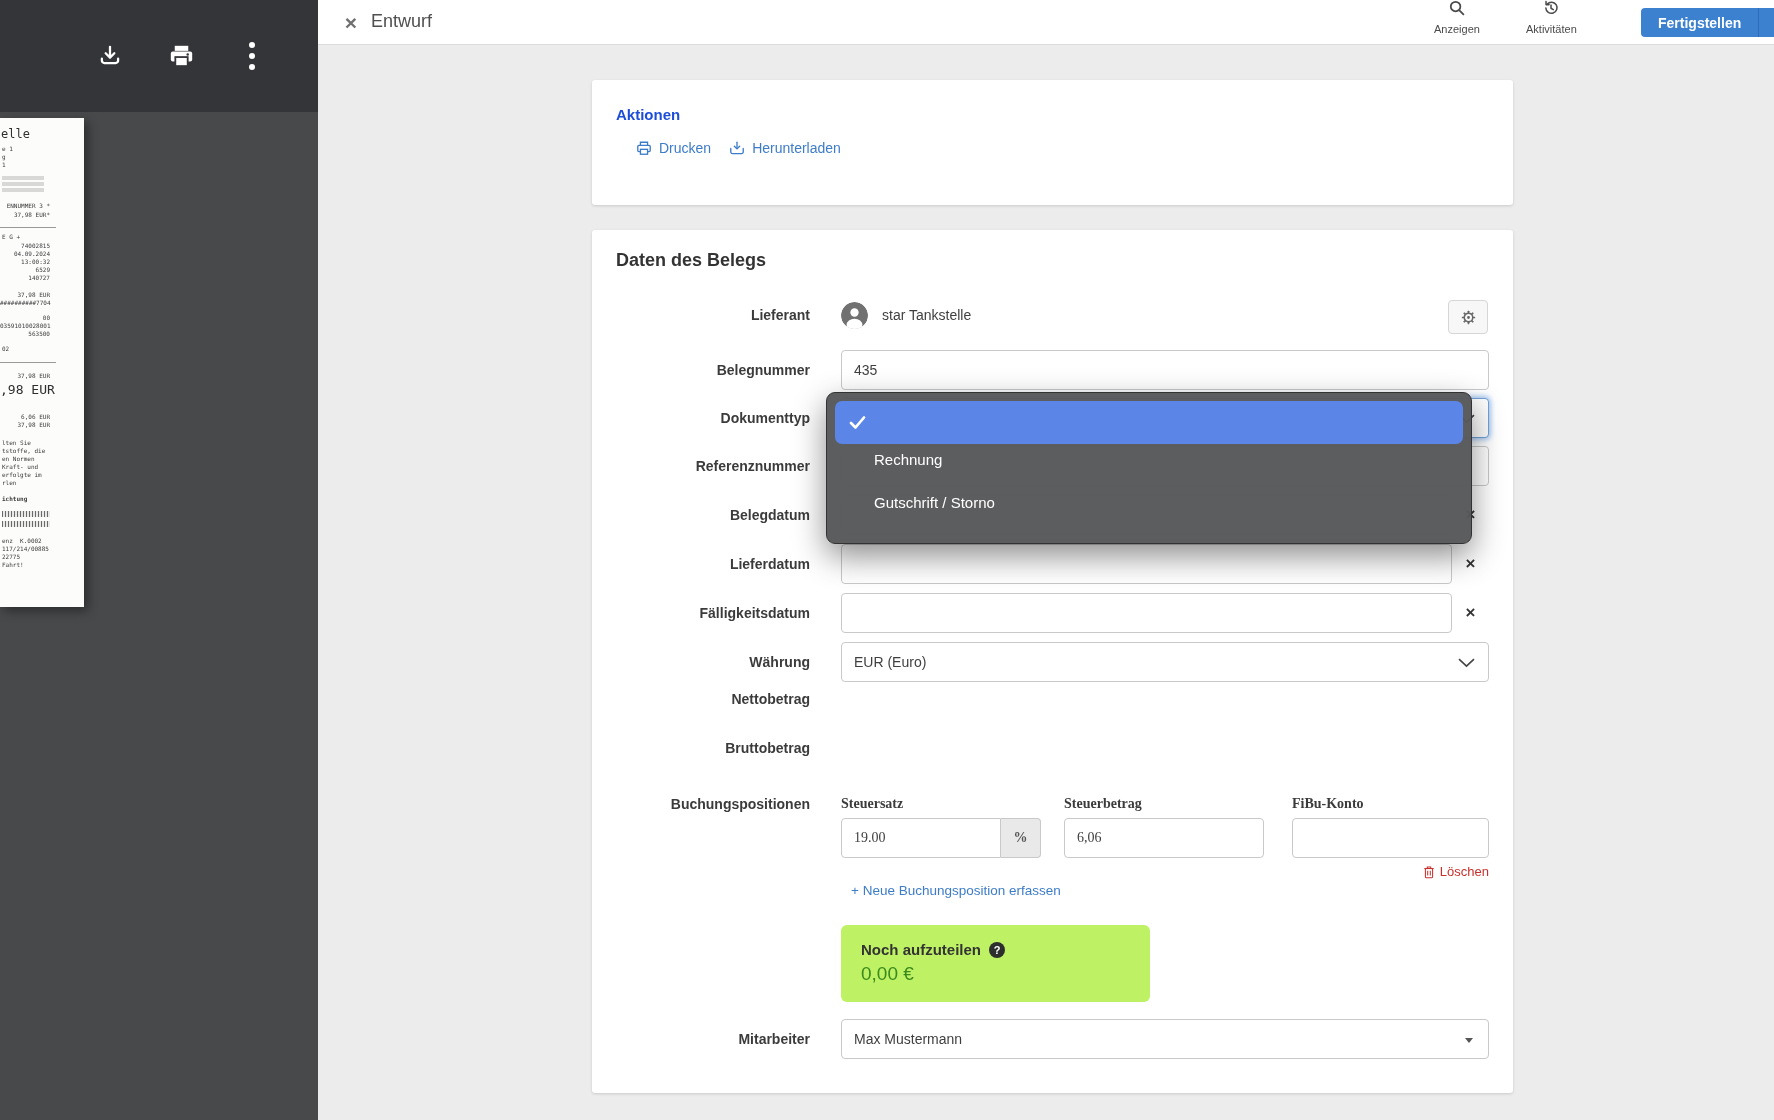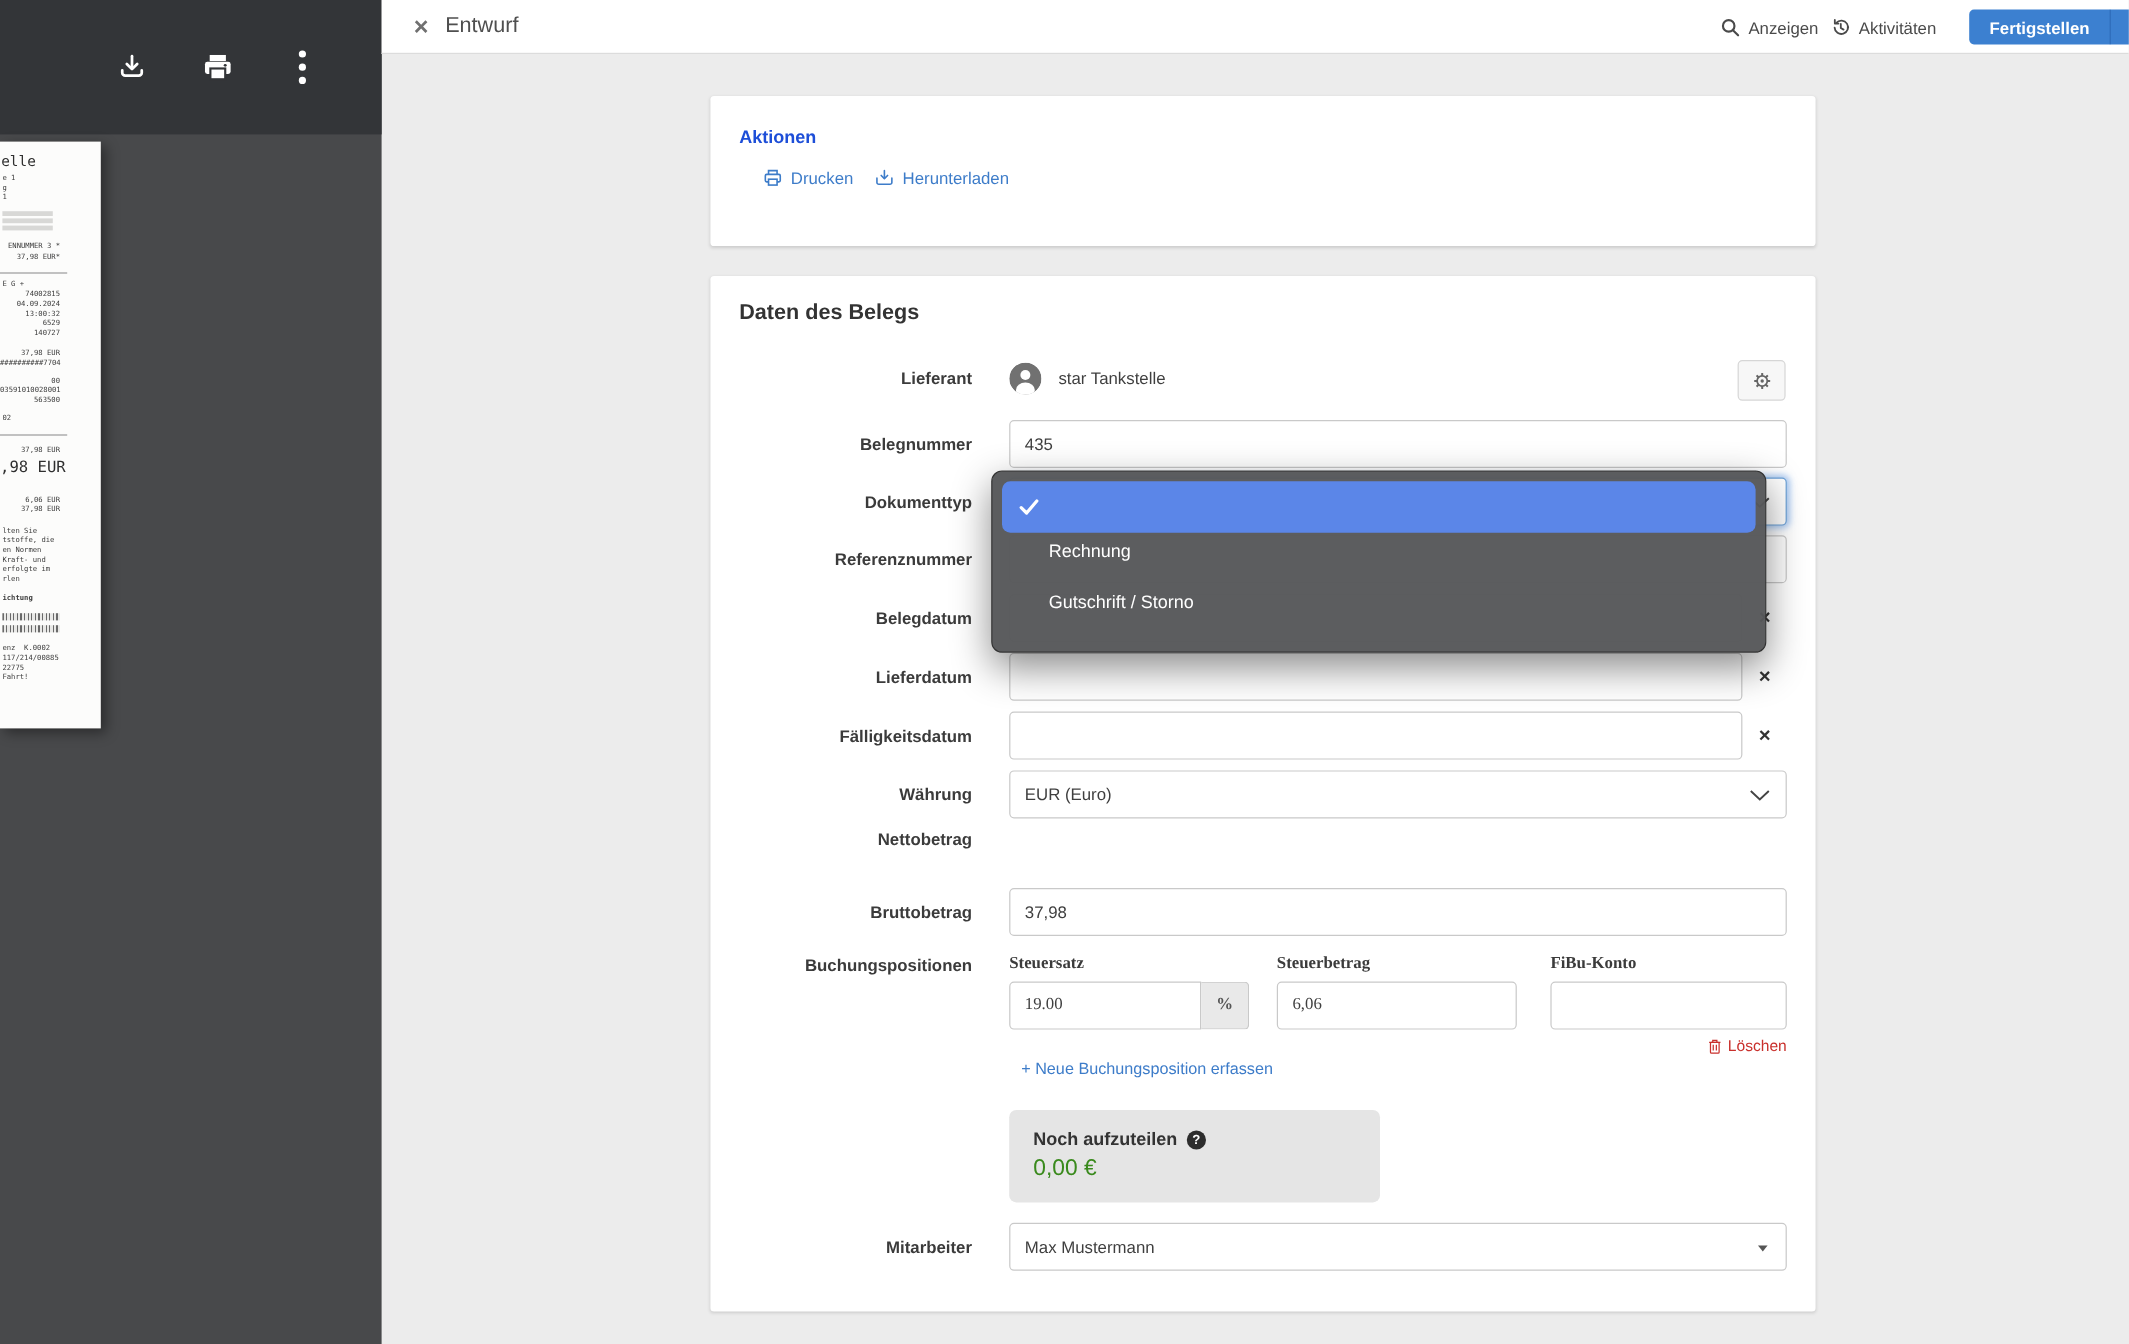--- a/index.html
+++ b/index.html
@@ -27,21 +27,21 @@
   .rl.smudge { height:4px; background:#d8d8d6; margin:0 40px 0 2px; }
   .rl.barcode { height:6px; margin:0 34px 0 2px;
     background:repeating-linear-gradient(90deg,#6a6a6a 0 1px,#e9e9e7 1px 3px); }
   
   .header { position:absolute; left:318px; top:0; width:1456px; height:45px; background:#fff;
     border-bottom:1px solid #dcdcdc; }
   .close-btn { position:absolute; left:20px; top:10px; width:26px; height:26px; color:#707070;
     font-size:21px; font-weight:bold; text-align:center; line-height:25px; cursor:pointer; }
   .page-title { position:absolute; left:53px; top:11px; font-size:18px; color:#4f4f4f; }
   .hlink { position:absolute; top:0; height:45px; display:flex; align-items:center; gap:7px;
-    color:#4a4a4a; font-size:14px; cursor:pointer; }
+    color:#4a4a4a; font-size:11px; cursor:pointer;flex-direction:column; }
   .hlink.anzeigen { left:1116px; } .hlink.aktiv { left:1208px; }
   .finish-btn { position:absolute; left:1323px; top:8px; height:29px; display:flex;
     border-radius:4px; overflow:hidden; background:#3c80d0; color:#fff; cursor:pointer; }
   .finish-main { padding:0 17px; display:flex; align-items:center; font-size:14px; font-weight:bold; }
   .finish-caret { width:40px; display:flex; align-items:center; justify-content:center;
     border-left:1px solid #2e6cb8; }
   .caret-down { width:0; height:0; border-left:5px solid transparent; border-right:5px solid transparent;
     border-top:6px solid #fff; }
   
   .card { position:absolute; background:#fff; border-radius:3px;
@@ -84,21 +84,21 @@
   .bp-c1 { width:200px; } .bp-g1 { width:23px; } .bp-c2 { width:200px; } .bp-g2 { width:28px; } .bp-c3 { width:197px; }
   .bp-inputs { top:588px; }
   .igroup { display:flex; width:200px; }
   .igroup input { border-radius:4px 0 0 4px; }
   .addon { width:40px; height:40px; flex:none; background:#e9e9e9; border:1px solid #c9c9c9; border-left:none;
     border-radius:0 4px 4px 0; display:flex; align-items:center; justify-content:center; font-size:14px; color:#555; }
   .delete-link { position:absolute; right:24px; top:634px; display:flex; align-items:center; gap:5px;
     color:#c9302c; font-size:13px; cursor:pointer; }
   .add-link { position:absolute; left:259px; top:653px; color:#3d7cc9; font-size:13.5px; cursor:pointer; }
   
-  .remain-box { position:absolute; left:249px; top:695px; width:309px; height:77px; background:#e5e5e5;
+  .remain-box { position:absolute; left:249px; top:695px; width:309px; height:77px; background:#bef264;
     border-radius:6px; padding:16px 20px; }
   .remain-title { display:flex; align-items:center; gap:8px; font-size:15px; font-weight:bold; color:#333; }
   .help-ic { width:16px; height:16px; border-radius:50%; background:#2d2d2d; color:#fff; font-size:11px;
     font-weight:bold; text-align:center; line-height:16px; cursor:pointer; }
   .help-ic::before { content:"?"; }
   .remain-value { margin-top:5px; font-size:19px; color:#3a8a1d; }
   .tri-caret { position:absolute; right:15px; top:18px; width:0; height:0;
     border-left:4.5px solid transparent; border-right:4.5px solid transparent; border-top:5.5px solid #555; }
   svg { display:block; }
 </style>
@@ -342,23 +342,20 @@
       </div>
     </div>
   </div>
 
   <div class="frow" style="top:461px;">
     <div class="flabel">Nettobetrag</div>
   </div>
 
   <div class="frow" style="top:510px;">
     <div class="flabel">Bruttobetrag</div>
-    <div class="fctrl">
-      <input class="tin" type="text" value="37,98" style="">
-    </div>
   </div>
 
   <div class="frow bp-head">
     <div class="flabel">Buchungspositionen</div>
     <div class="bp-cols">
       <div class="bp-c1">Steuersatz</div>
       <div class="bp-g1"></div>
       <div class="bp-c2">Steuerbetrag</div>
       <div class="bp-g2"></div>
       <div class="bp-c3">FiBu-Konto</div>

